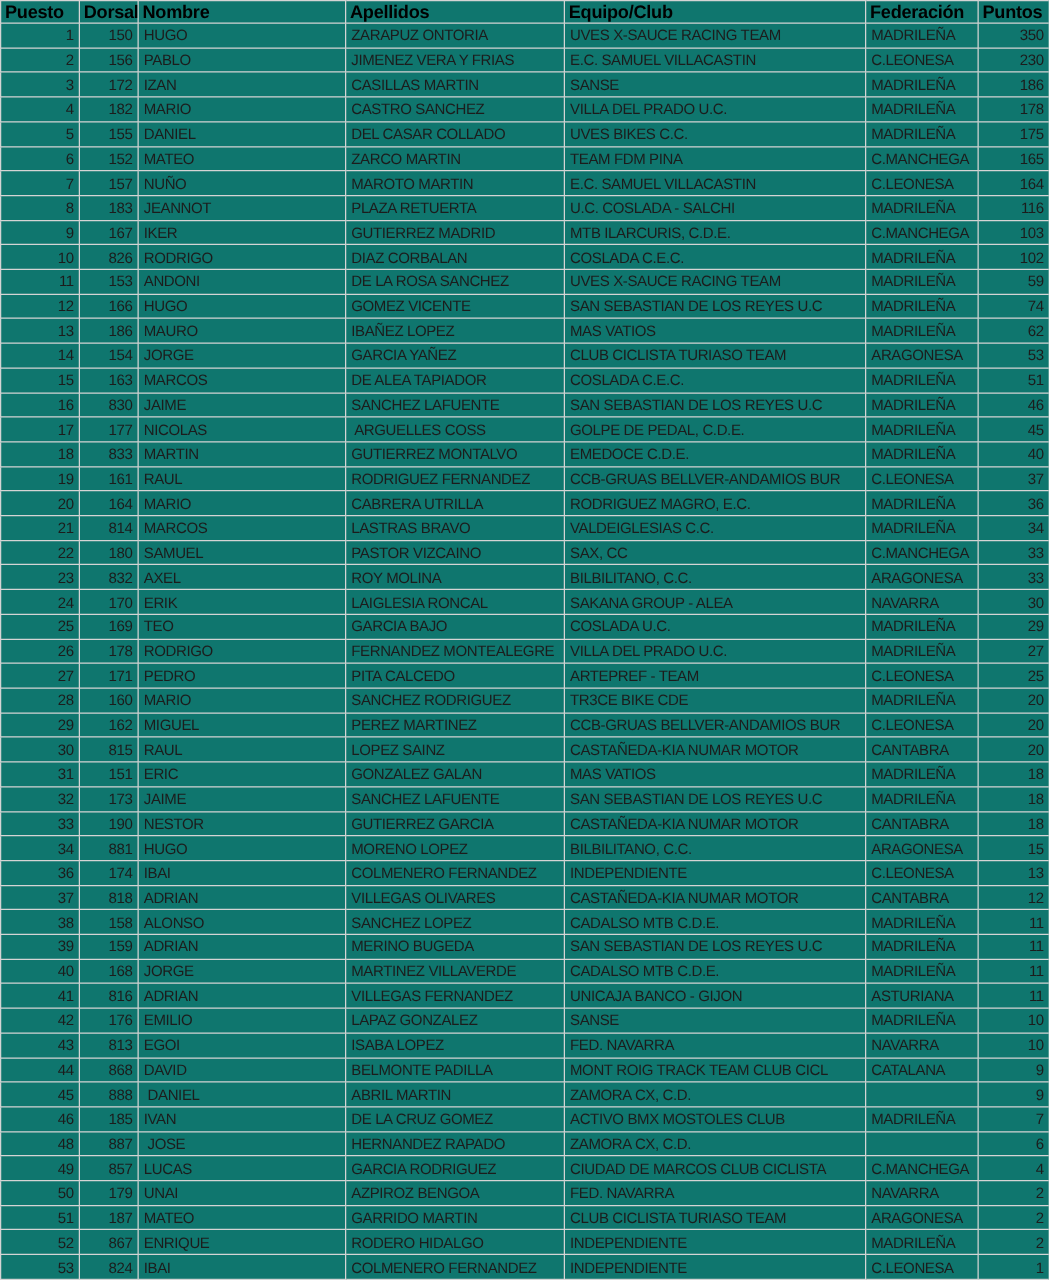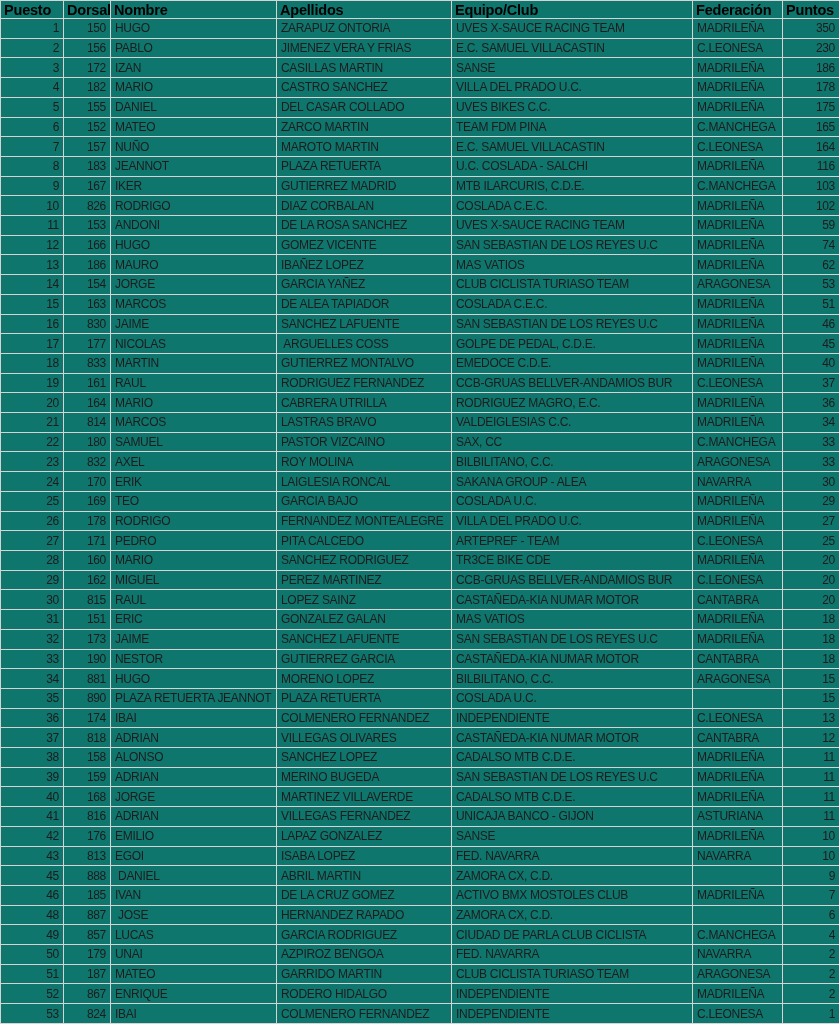--- a/index.html
+++ b/index.html
@@ -364,29 +364,20 @@
       <tr>
         <td class="num">34</td>
         <td class="num">881</td>
         <td class="txt">HUGO</td>
         <td class="txt">MORENO LOPEZ</td>
         <td class="txt">BILBILITANO, C.C.</td>
         <td class="txt">ARAGONESA</td>
         <td class="num">15</td>
       </tr>
       <tr>
-        <td class="num">35</td>
-        <td class="num">890</td>
-        <td class="txt">PLAZA RETUERTA JEANNOT</td>
-        <td class="txt">PLAZA RETUERTA</td>
-        <td class="txt">COSLADA U.C.</td>
-        <td class="txt"></td>
-        <td class="num">15</td>
-      </tr>
-      <tr>
         <td class="num">36</td>
         <td class="num">174</td>
         <td class="txt">IBAI</td>
         <td class="txt">COLMENERO FERNANDEZ</td>
         <td class="txt">INDEPENDIENTE</td>
         <td class="txt">C.LEONESA</td>
         <td class="num">13</td>
       </tr>
       <tr>
         <td class="num">37</td>
@@ -445,20 +436,29 @@
       <tr>
         <td class="num">43</td>
         <td class="num">813</td>
         <td class="txt">EGOI</td>
         <td class="txt">ISABA LOPEZ</td>
         <td class="txt">FED. NAVARRA</td>
         <td class="txt">NAVARRA</td>
         <td class="num">10</td>
       </tr>
       <tr>
+        <td class="num">44</td>
+        <td class="num">868</td>
+        <td class="txt">DAVID</td>
+        <td class="txt">BELMONTE PADILLA</td>
+        <td class="txt">MONT ROIG TRACK TEAM CLUB CICL</td>
+        <td class="txt">CATALANA</td>
+        <td class="num">9</td>
+      </tr>
+      <tr>
         <td class="num">45</td>
         <td class="num">888</td>
         <td class="txt"> DANIEL</td>
         <td class="txt">ABRIL MARTIN</td>
         <td class="txt">ZAMORA CX, C.D.</td>
         <td class="txt"></td>
         <td class="num">9</td>
       </tr>
       <tr>
         <td class="num">46</td>
@@ -476,21 +476,21 @@
         <td class="txt">HERNANDEZ RAPADO</td>
         <td class="txt">ZAMORA CX, C.D.</td>
         <td class="txt"></td>
         <td class="num">6</td>
       </tr>
       <tr>
         <td class="num">49</td>
         <td class="num">857</td>
         <td class="txt">LUCAS</td>
         <td class="txt">GARCIA RODRIGUEZ</td>
-        <td class="txt">CIUDAD DE PARLA CLUB CICLISTA</td>
+        <td class="txt">CIUDAD DE MARCOS CLUB CICLISTA</td>
         <td class="txt">C.MANCHEGA</td>
         <td class="num">4</td>
       </tr>
       <tr>
         <td class="num">50</td>
         <td class="num">179</td>
         <td class="txt">UNAI</td>
         <td class="txt">AZPIROZ BENGOA</td>
         <td class="txt">FED. NAVARRA</td>
         <td class="txt">NAVARRA</td>

